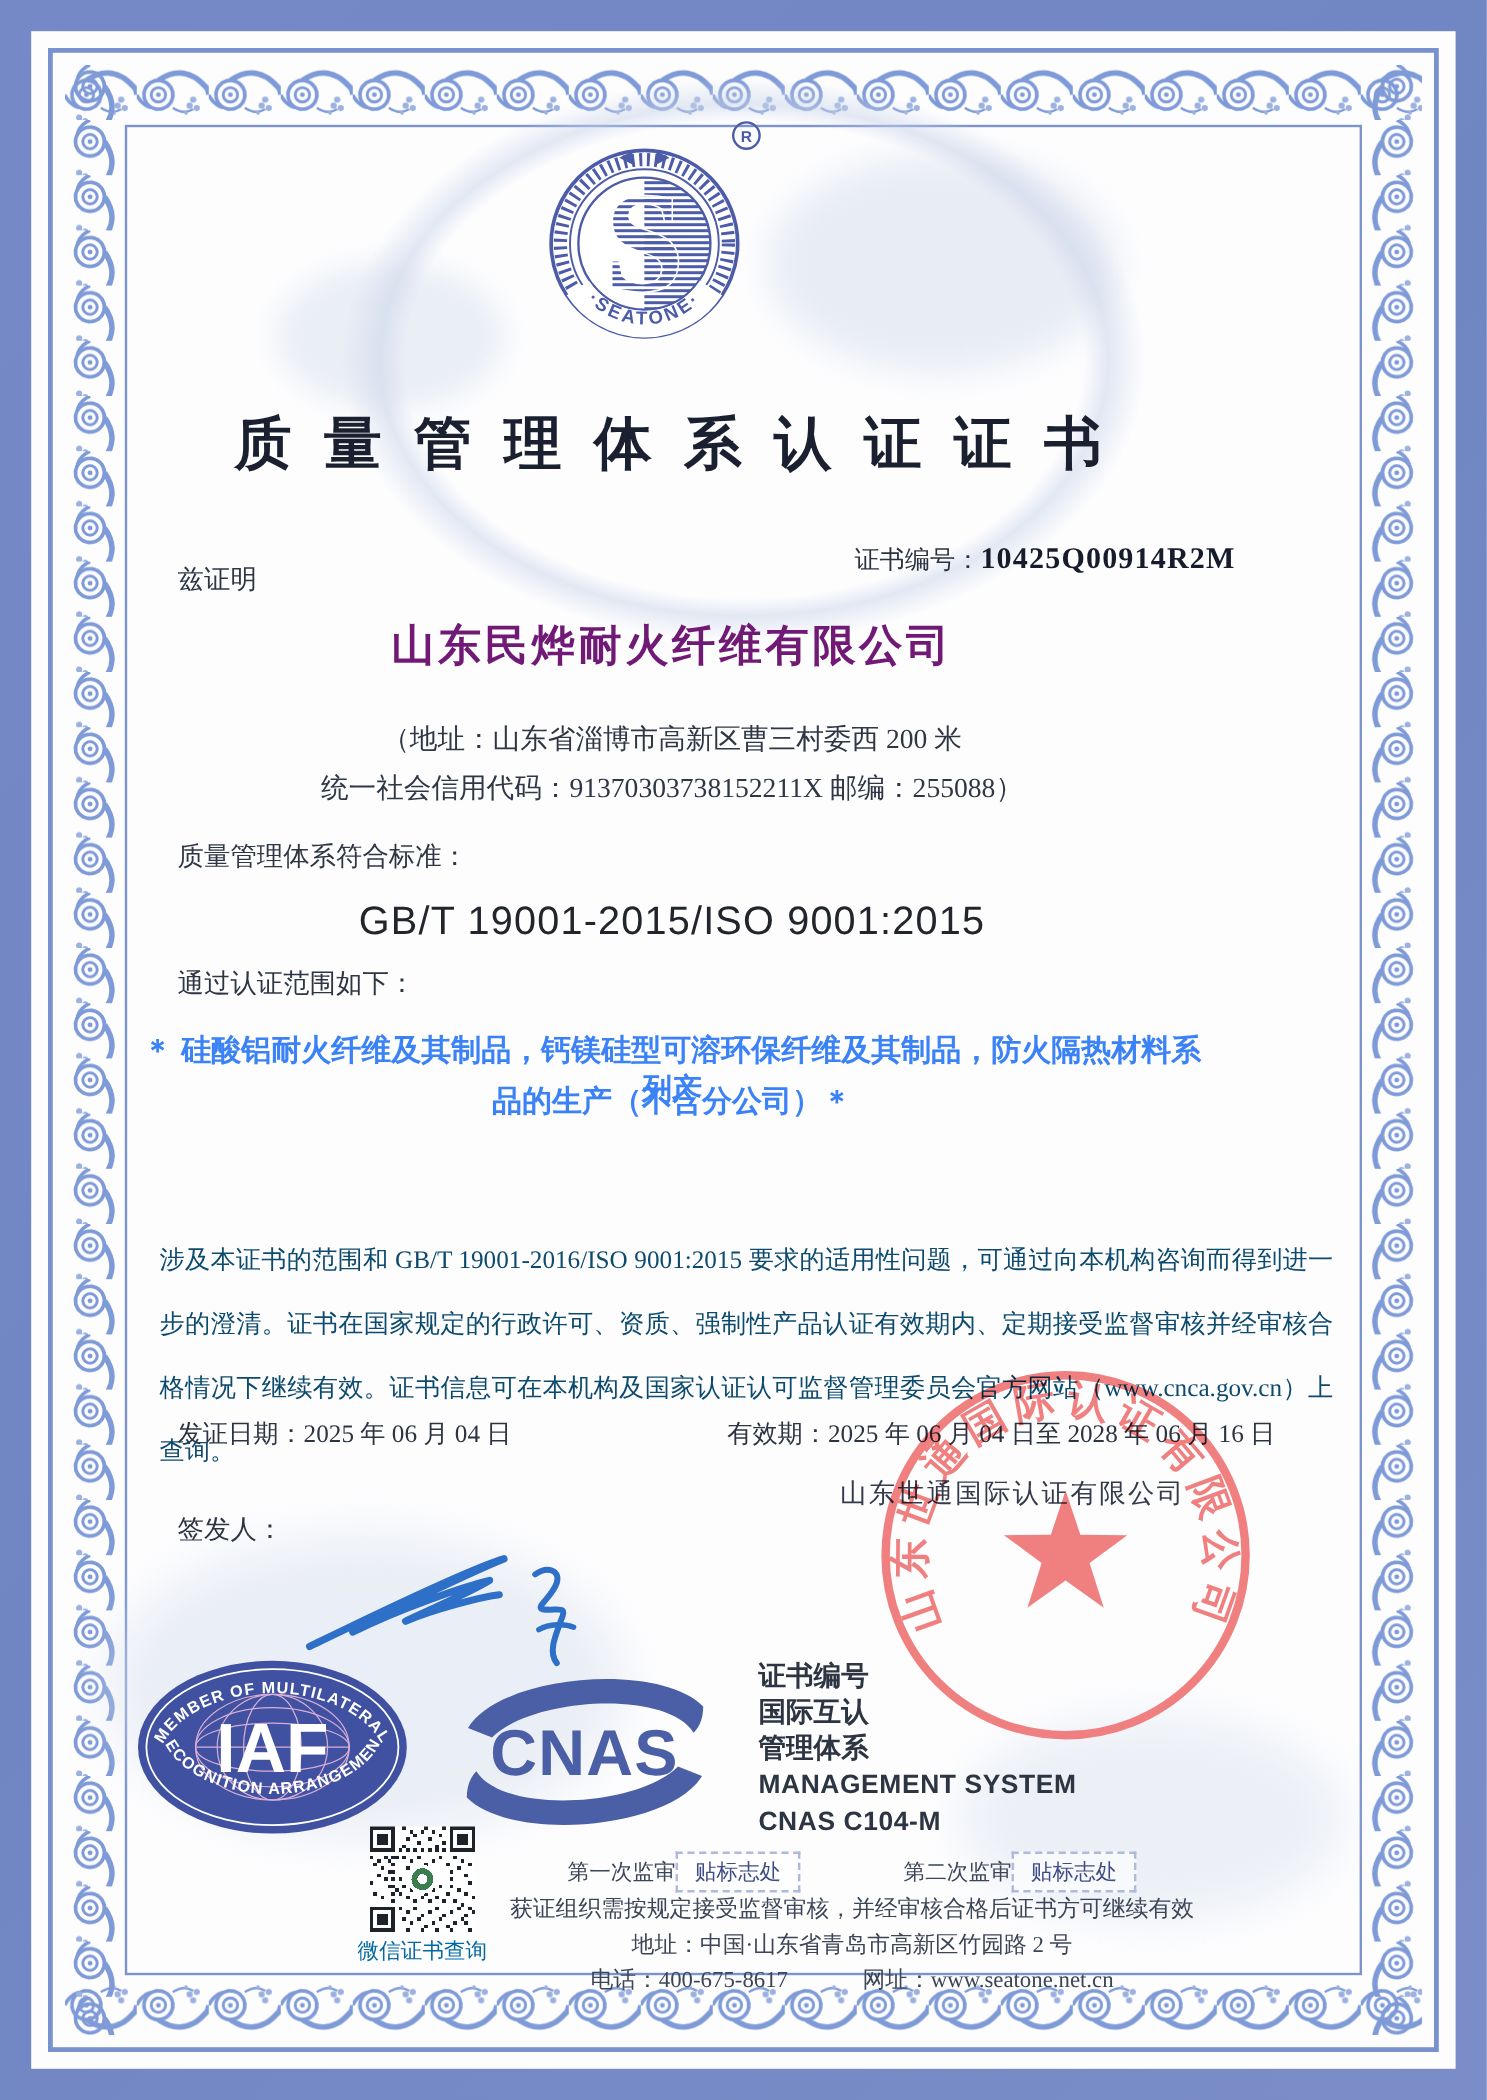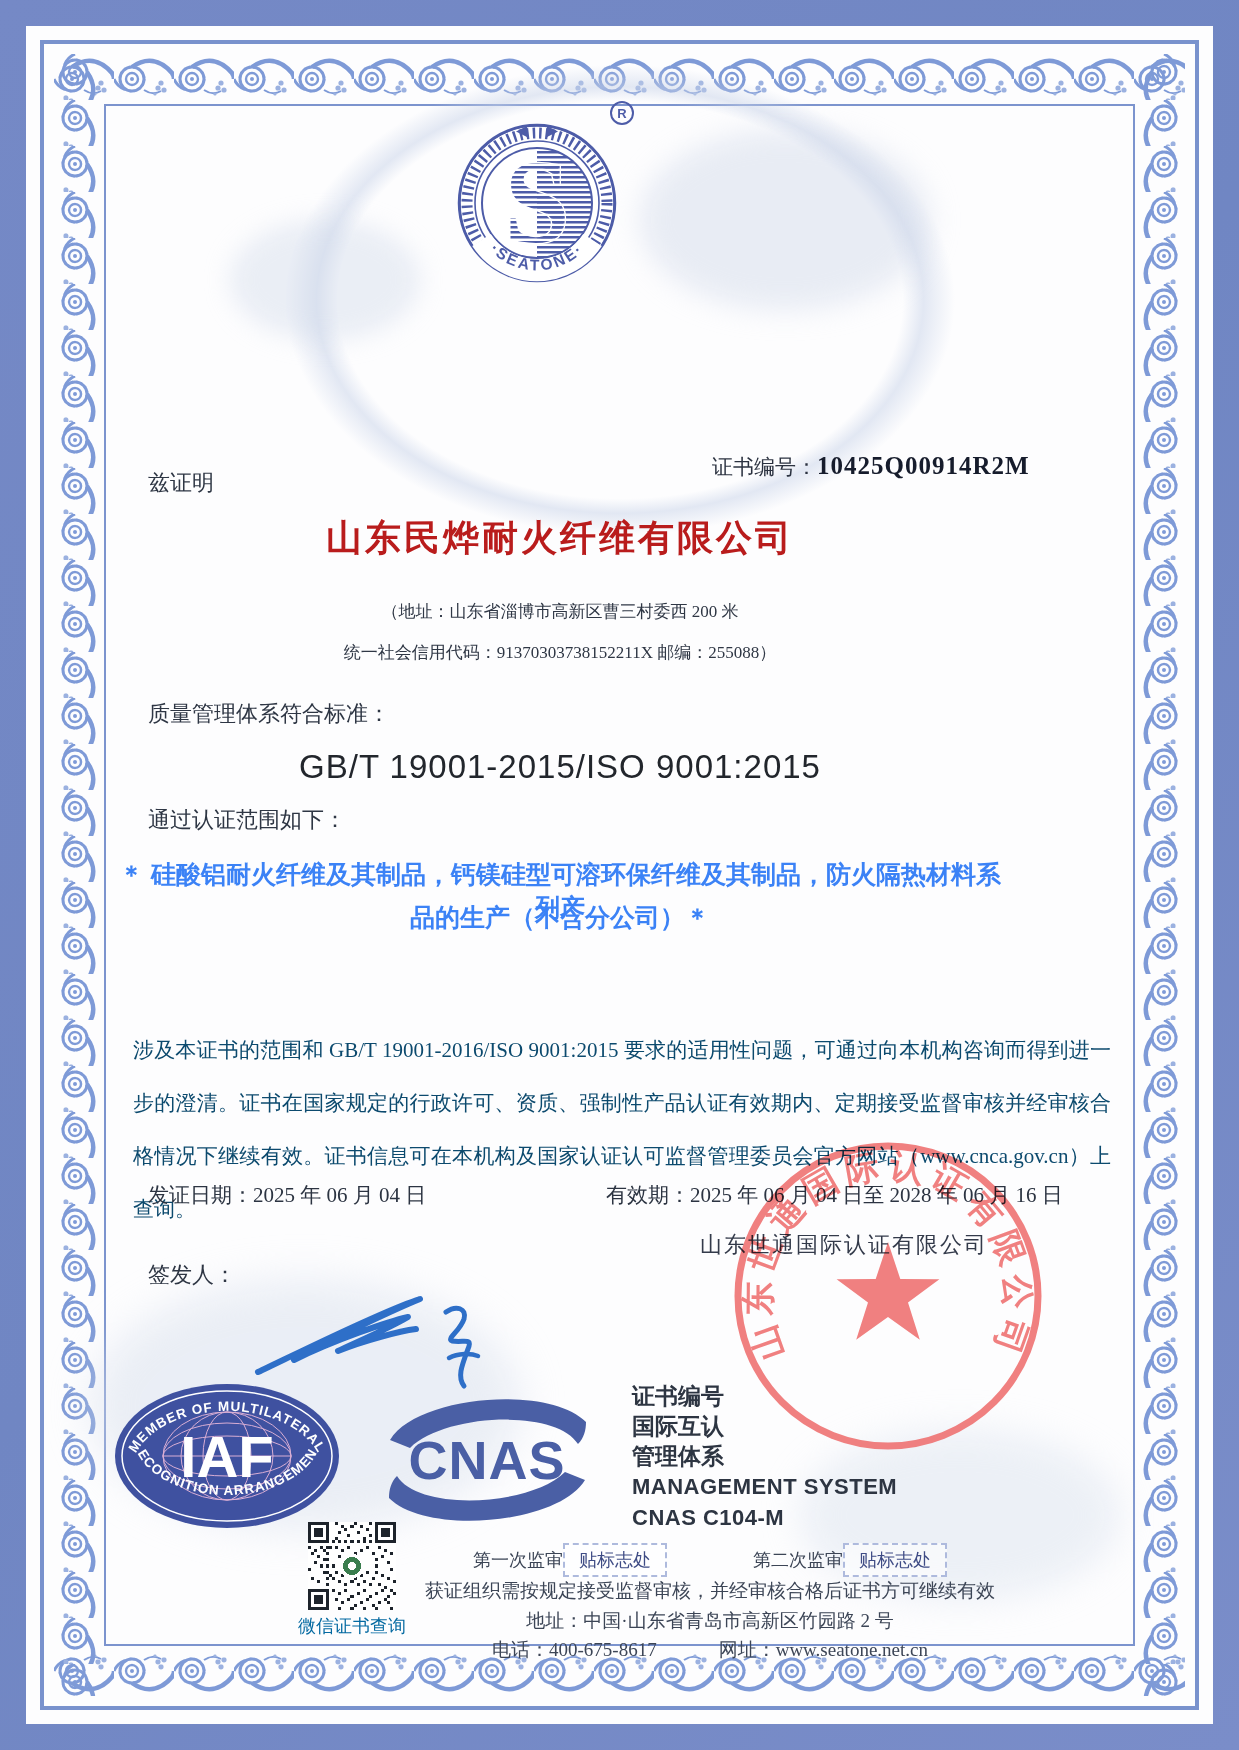--- a/index.html
+++ b/index.html
@@ -27,23 +27,23 @@
   .content{position:absolute;inset:0;z-index:3;}
   .abs{position:absolute;}
   .col{left:115px;width:890px;text-align:center;}
 
   .logo-svg{left:437px;top:96px;}
   .title{top:338px;font-size:48px;font-weight:bold;color:#1b2030;letter-spacing:27px;text-indent:20px;}
   .certno{left:712px;top:452px;font-size:21px;color:#2b3240;white-space:nowrap;}
   .certno b{font-size:25px;color:#161c2c;letter-spacing:1px;}
   .label{font-size:22px;color:#2e3644;}
   .certify{left:148px;top:468px;}
-  .company{top:514px;font-size:36px;font-weight:bold;color:#b91c1c;
+  .company{top:514px;font-size:36px;font-weight:bold;color:#701a75;
     font-family:"Liberation Sans","DejaVu Sans",sans-serif;letter-spacing:3px;}
-  .addr{font-size:17px;color:#2f3745;}
+  .addr{font-size:23px;color:#2f3745;}
   .addr1{top:600px;} .addr2{top:641px;}
   .std-label{left:148px;top:699px;}
   .standard{top:748px;font-size:33px;color:#22262c;
     font-family:"Liberation Sans","DejaVu Sans",sans-serif;letter-spacing:1px;}
   .scope-label{left:148px;top:805px;}
   .scope{font-weight:bold;font-size:25px;color:#3b82f6;
     font-family:"Liberation Sans","DejaVu Sans",sans-serif;}
   .scope1{top:858px;} .scope2{top:901px;}
   .note{left:133px;top:1024px;width:978px;font-size:21px;line-height:53px;
     color:#0c4a6e;text-align:justify;}
@@ -150,20 +150,21 @@
     <path d="M100 52 A55 55 0 0 1 100 162 Z" fill="url(#hstripes)"></path>
     <text x="100" y="146" text-anchor="middle" font-family="Liberation Serif, DejaVu Serif, serif" font-size="118" font-weight="bold" fill="url(#hstripes)" stroke="#fff" stroke-width="2.5" paint-order="stroke">S</text>
     <path id="seatArc" d="M44.5 144 A66 66 0 0 0 155.5 144" fill="none" stroke="#fff" stroke-width="22"></path>
     <text font-family="Liberation Sans, DejaVu Sans, sans-serif" font-size="15.5" font-weight="bold" fill="#4d5ca8" letter-spacing="2.5" text-anchor="middle">
       <textPath href="#seatArc" startOffset="50%">·SEATONE·</textPath>
     </text>
     <circle cx="185" cy="17" r="11" fill="none" stroke="#4d5ca8" stroke-width="2"></circle>
     <text x="185" y="22" text-anchor="middle" font-family="Liberation Sans, DejaVu Sans, sans-serif" font-size="13" font-weight="bold" fill="#4d5ca8">R</text>
   </svg>
 
+  <div class="abs col title">质量管理体系认证证书</div>
   <div class="abs certno"><span>证书编号：</span><b>10425Q00914R2M</b></div>
 
   <div class="abs label certify">兹证明</div>
   <div class="abs col company">山东民烨耐火纤维有限公司</div>
   <div class="abs col addr addr1">（地址：山东省淄博市高新区曹三村委西 200 米</div>
   <div class="abs col addr addr2">统一社会信用代码：91370303738152211X 邮编：255088）</div>
 
   <div class="abs label std-label">质量管理体系符合标准：</div>
   <div class="abs col standard">GB/T 19001-2015/ISO 9001:2015</div>
 

